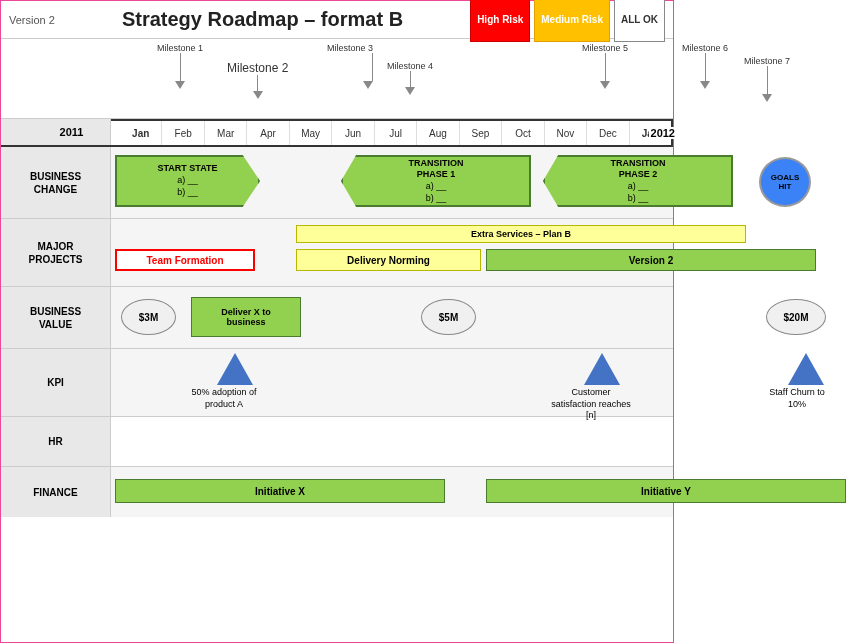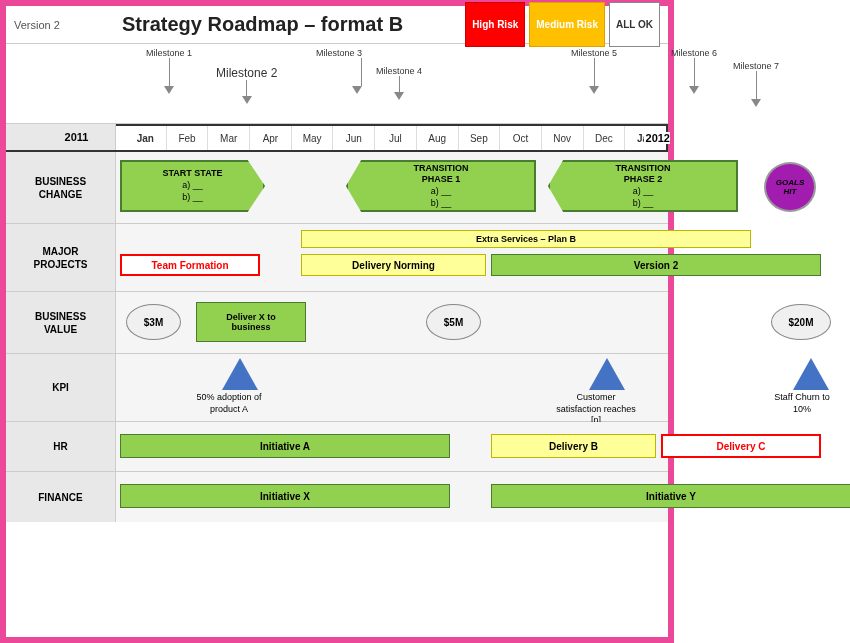--- a/index.html
+++ b/index.html
@@ -1,18 +1,18 @@
 <!DOCTYPE html>
 <html><head>
   <meta charset="utf-8">
   <style>
     * { box-sizing: border-box; margin: 0; padding: 0; }
     body { font-family: Arial, sans-serif; background: #fff; width: 850px; height: 643px; overflow: hidden; font-size: 11px; }
 
-    .page { width: 674px; height: 643px; position: relative; border: 6px solid #ec4899; }
+    .page { width: 674px; height: 643px; position: relative; border: 1px solid #ec4899; }
 
     
     .header { display: flex; align-items: center; justify-content: space-between; padding: 4px 8px; border-bottom: 1px solid #ccc; background: #fff; }
     .version { font-size: 11px; color: #555; }
     .title { font-size: 20px; font-weight: bold; color: #222; text-align: center; flex: 1; }
     .legend { display: flex; gap: 4px; align-items: center; }
     .legend-item { padding: 16px 6px; font-size: 10px; font-weight: bold; border: 1.5px solid #666; text-align: center; }
     .legend-high { background: #ff0000; color: #fff; border-color: #cc0000; }
     .legend-medium { background: #ffc000; color: #fff; border-color: #e0a000; }
     .legend-ok { background: #fff; color: #333; border-color: #888; }
@@ -96,21 +96,21 @@
   <div class="header" style="height:38px;">
     <span class="version">Version 2</span>
     <span class="title">Strategy Roadmap – format B</span>
     <div class="legend">
       <div class="legend-item legend-high">High Risk</div>
       <div class="legend-item legend-medium">Medium Risk</div>
       <div class="legend-item legend-ok">ALL OK</div>
     </div>
   </div>
 
-  <div style="position:relative; border-bottom:1px solid #ccc; height:80px;">
+  <div style="position:relative; border-bottom:1px solid #ccc; height:80px;padding-left:16px;">
     <div style="margin-left:110px; height:80px; position:relative;">
 
       <div class="milestone" style="left:30px; top:4px;">
         <span style="font-size:9px; white-space:nowrap;">Milestone 1</span>
         <div class="milestone-line" style="height:28px;"></div>
         <div class="milestone-arrow"></div>
       </div>
 
       <div class="milestone" style="left:100px; top:22px;">
         <span style="font-size:12px; white-space:nowrap;">Milestone 2</span>
@@ -181,21 +181,21 @@
       </div>
 
       <div class="arrow-left-shape" style="left:230px; top:8px; width:190px; height:52px; background:#92d050; border:2px solid #4a7c2f; clip-path:polygon(8% 0%, 100% 0%, 100% 100%, 8% 100%, 0% 50%); font-size:9px; font-weight:bold; flex-direction:column;">
         <div style="font-size:9px; font-weight:bold; line-height:1.3; text-align:center;">TRANSITION<br>PHASE 1<br><span style="font-weight:normal;">a) __<br>b) __</span></div>
       </div>
 
       <div class="arrow-left-shape" style="left:432px; top:8px; width:190px; height:52px; background:#92d050; border:2px solid #4a7c2f; clip-path:polygon(8% 0%, 100% 0%, 100% 100%, 8% 100%, 0% 50%); font-size:9px; font-weight:bold; flex-direction:column;">
         <div style="font-size:9px; font-weight:bold; line-height:1.3; text-align:center;">TRANSITION<br>PHASE 2<br><span style="font-weight:normal;">a) __<br>b) __</span></div>
       </div>
 
-      <div class="goals-circle" style="left:648px; top:10px; width:52px; height:50px; border:2px solid #999; background:#a21caf; font-size:8px; font-weight:bold;font-style:italic;">
+      <div class="goals-circle" style="left:648px; top:10px; width:52px; height:50px; border:2px solid #999; background:#3b82f6; font-size:8px; font-weight:bold;">
         GOALS<br>HIT
       </div>
     </div>
   </div>
 
   <div class="row" style="height:68px;">
     <div class="row-label" style="font-size:10px; font-weight:bold;">MAJOR<br>PROJECTS</div>
     <div class="row-content">
 
       <div class="bar-shape" style="left:185px; top:6px; width:450px; height:18px; background:#ffff99; border:1.5px solid #b8b800; font-size:9px;">
@@ -251,34 +251,20 @@
       <div style="position:absolute; left:668px; top:4px;">
         <div style="width:0; height:0; border-left:18px solid transparent; border-right:18px solid transparent; border-bottom:32px solid #4472c4; margin:0 auto;"></div>
         <div style="text-align:center; font-size:9px; line-height:1.3; margin-top:2px; width:70px; margin-left:-17px;">Staff Churn
 to 10%</div>
       </div>
     </div>
   </div>
 
   <div class="row" style="height:50px;">
     <div class="row-label" style="font-size:10px; font-weight:bold;">HR</div>
-    <div class="row-content">
-
-      <div class="bar-shape" style="left:4px; top:12px; width:330px; height:24px; background:#92d050; border:1.5px solid #4a7c2f; font-size:10px; font-weight:bold;">
-        Initiative A
-      </div>
-
-      <div class="bar-shape" style="left:375px; top:12px; width:165px; height:24px; background:#ffff99; border:1.5px solid #b8b800; font-size:10px; font-weight:bold;">
-        Delivery B
-      </div>
-
-      <div class="bar-shape" style="left:545px; top:12px; width:160px; height:24px; background:#fff; border:2px solid #ff0000; font-size:10px; font-weight:bold; color:#ff0000;">
-        Delivery C
-      </div>
-    </div>
   </div>
 
   <div class="row" style="height:50px; border-bottom:none;">
     <div class="row-label" style="font-size:10px; font-weight:bold;">FINANCE</div>
     <div class="row-content">
 
       <div class="bar-shape" style="left:4px; top:12px; width:330px; height:24px; background:#92d050; border:1.5px solid #4a7c2f; font-size:10px; font-weight:bold;">
         Initiative X
       </div>
 

